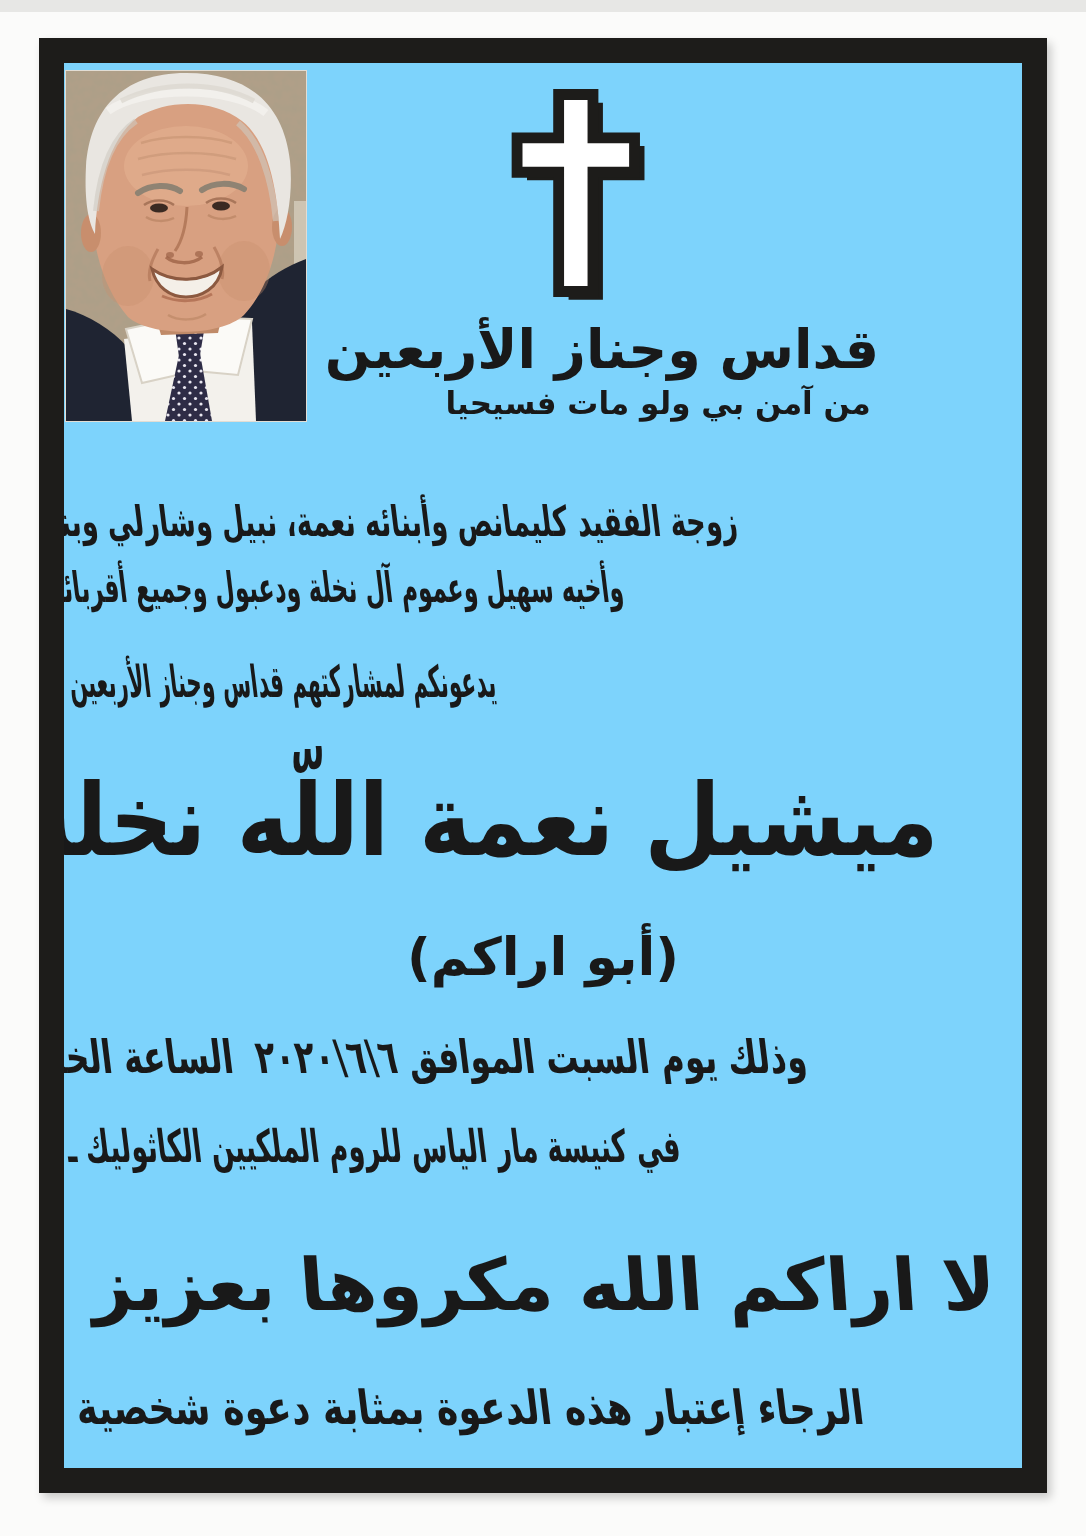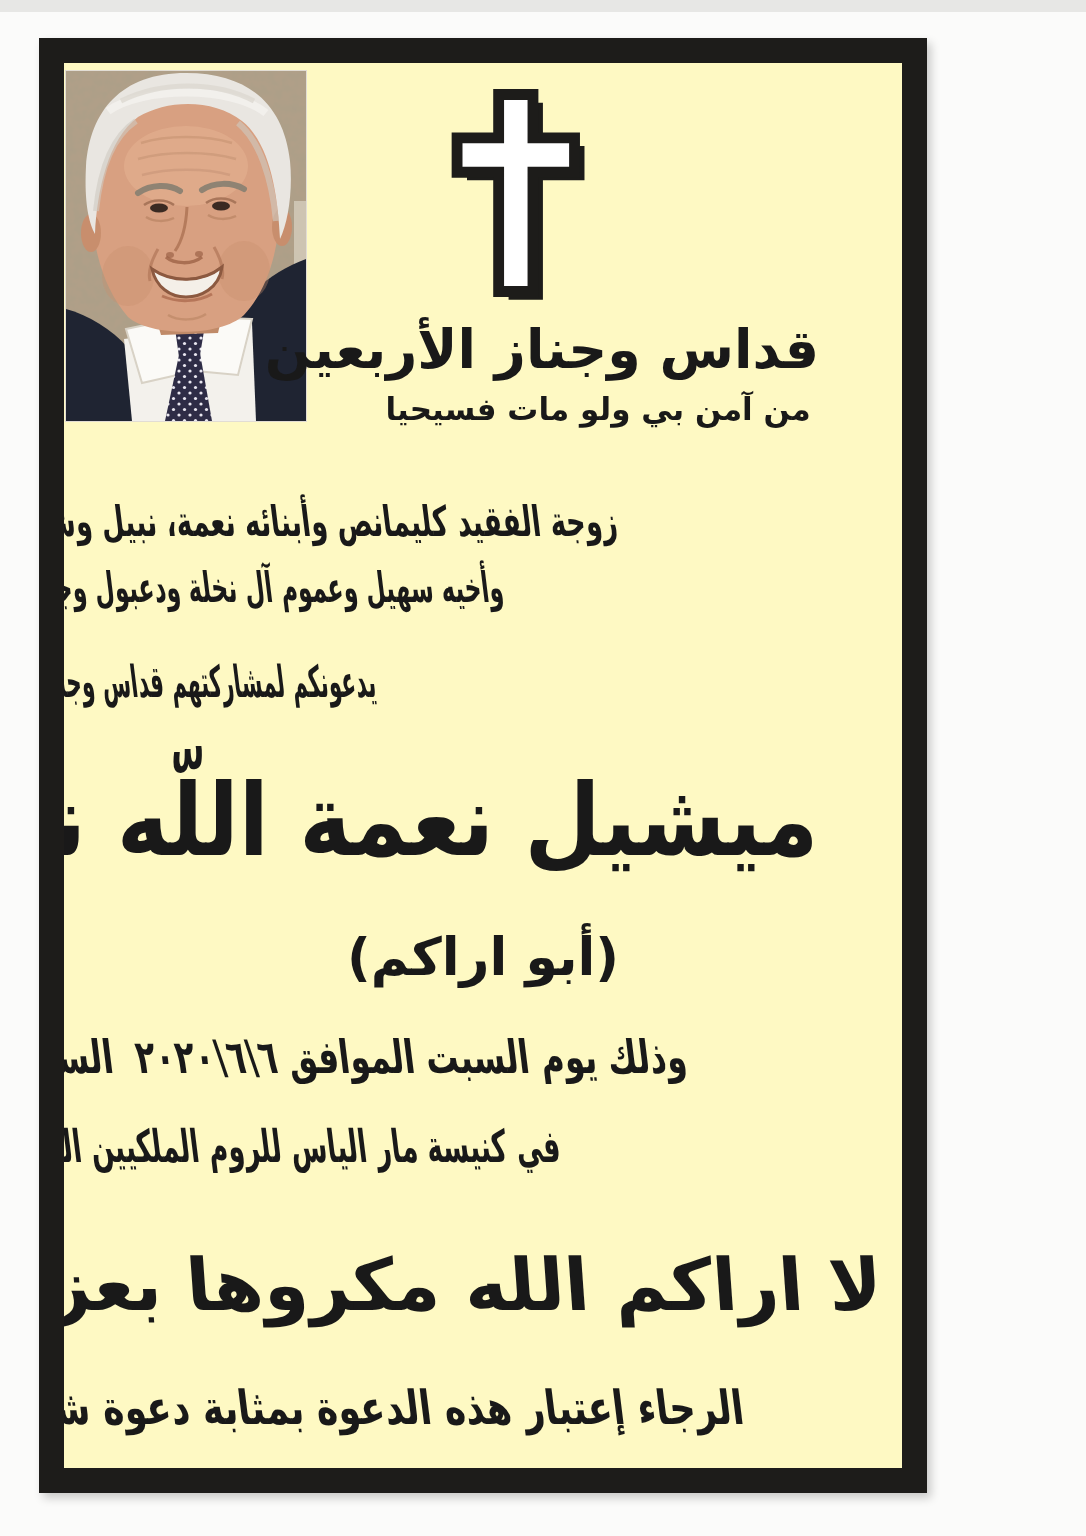--- a/index.html
+++ b/index.html
@@ -9,24 +9,24 @@
     background: #fbfbfa;
     overflow: hidden;
     font-family: "DejaVu Sans", sans-serif;
   }
   .top-strip {
     position: absolute; top:0; left:0; right:0; height:12px;
     background: #e7e7e5;
   }
   .frame {
     position: absolute; left:39px; top:38px;
-    width:888px; height:1455px;
+    width:1008px; height:1455px;
     box-sizing: border-box;
     border: 25px solid #1d1c1a;
-    background: #fef9c3;
+    background: #7dd3fc;
     box-shadow: 4px 5px 9px rgba(0,0,0,.20);
     overflow: hidden;
   }
   .header { position: relative; height: 428px; }
   .photo {
     position: absolute; left:2px; top:8px;
     width:240px; height:350px;
     outline: 1px solid #e2ddd4;
   }
   .photo svg { display:block; width:240px; height:350px; }
@@ -36,21 +36,21 @@
     color:#191919;
   }
   .cross-wrap { margin-top:16px; transform: translateX(-90px); }
   .cross-wrap svg { display:inline-block; }
   .title-wrap {
     margin-top: 6px; transform: translateX(-62px);
     font-size: 54px; font-weight: bold; line-height: 66px;
     white-space: nowrap;
   }
   .subtitle-wrap {
-    margin-top: 6px; transform: translateX(-6px);
+    transform: translateX(-6px);
     font-size: 31px; font-weight: bold; line-height: 40px;
     white-space: nowrap;
   }
   .content {
     direction: rtl; text-align: center;
     padding: 0 20px;
     color: #191919; font-weight: bold;
   }
   .content p { padding:0; }
   .fit { display:inline-block; white-space:nowrap; transform-origin: 50% 50%; }

